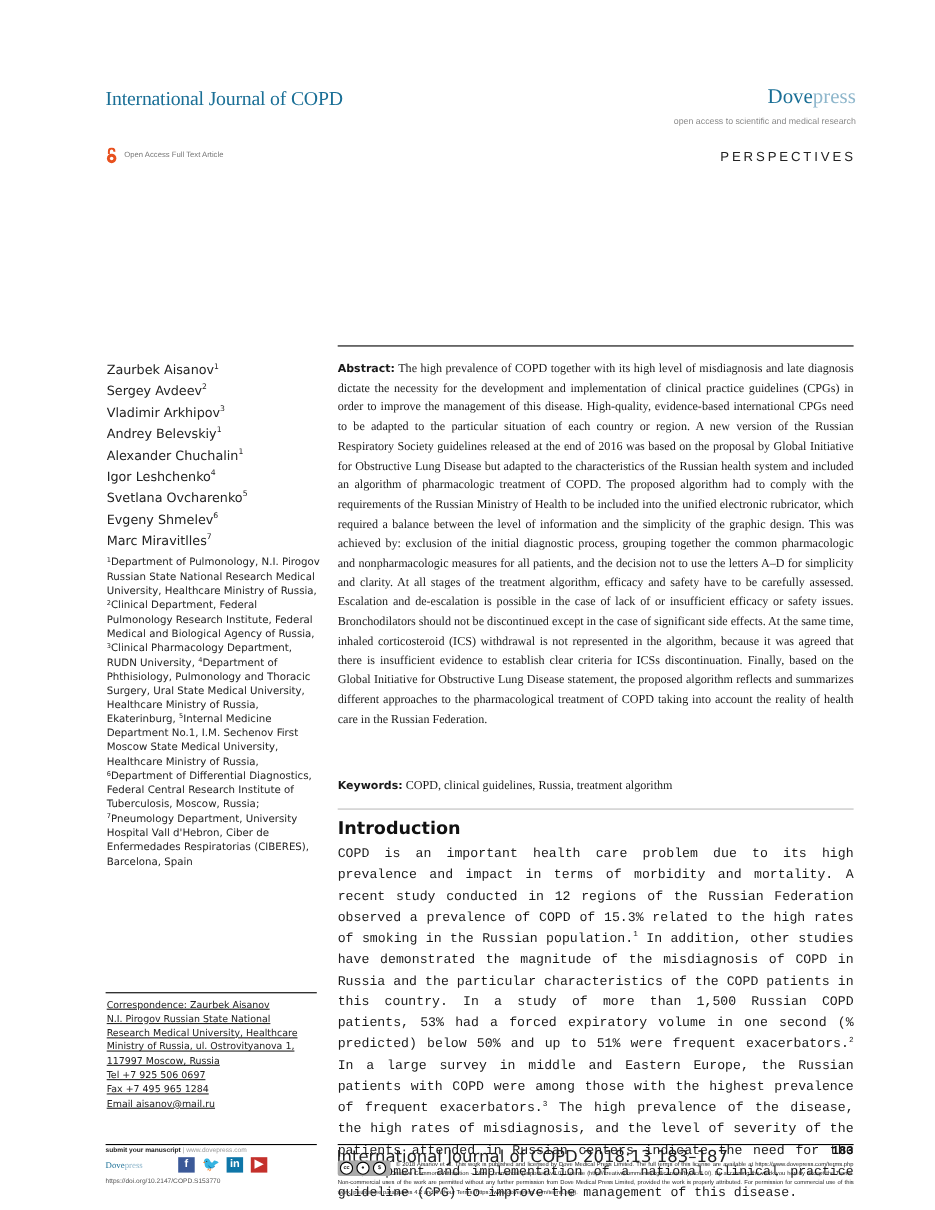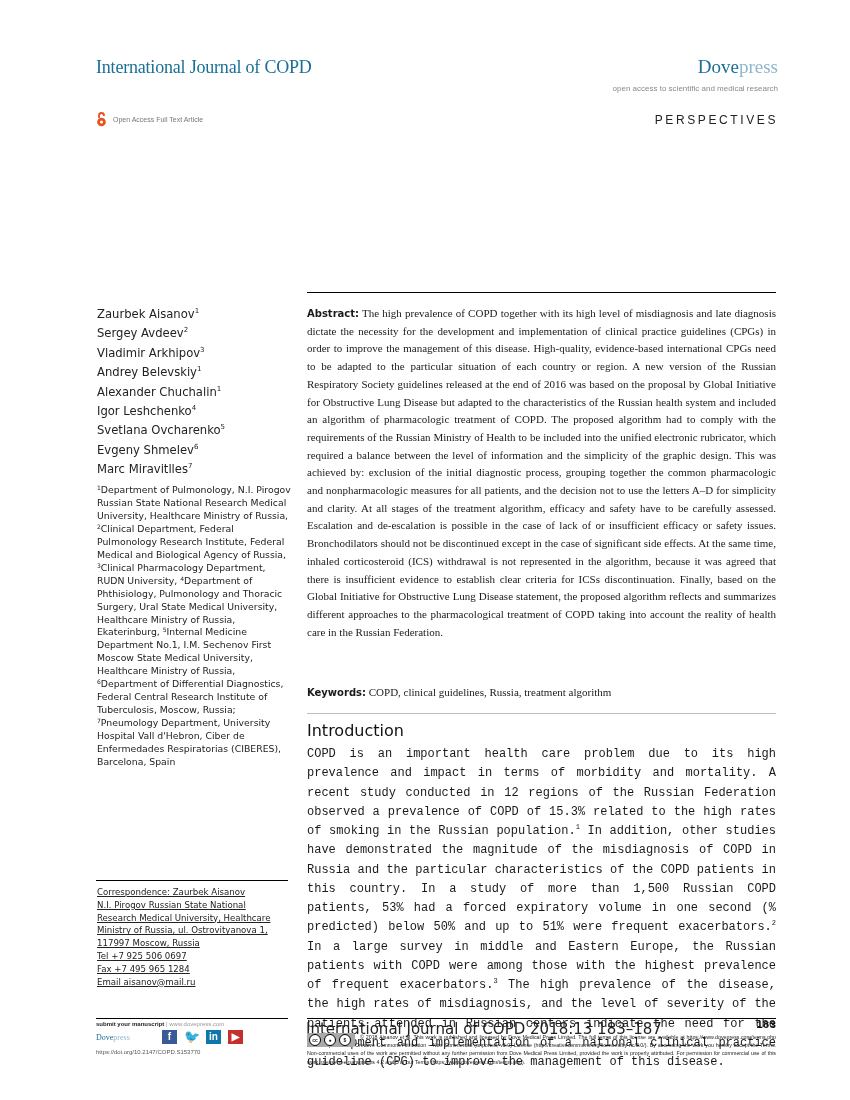--- a/index.html
+++ b/index.html
@@ -1,17 +1,17 @@
 <!DOCTYPE html>
 <html><head>
 <meta charset="utf-8">
 <style>
   html, body { margin: 0; padding: 0; background: #ffffff; }
   body { width: 850px; height: 1100px; position: relative; overflow: hidden; color: #1a1a1a; }
-  .abs { position: absolute; }
+  .abs { position: absolute; margin-top: 22px; }
 
   .journal-name { left: 96px; top: 57px; font-family: "Liberation Serif", serif; font-size: 18px; color: #1a6f96; letter-spacing: -0.2px; }
   .publisher { right: 72px; top: 56px; font-family: "Liberation Serif", serif; font-size: 19px; }
   .publisher .dove { color: #1a6f96; }
   .publisher .press { color: #8fb7cc; }
   .tagline { right: 72px; top: 84px; font-family: "Liberation Sans", sans-serif; font-size: 8px; color: #8a8a8a; }
 
   .oa { left: 96px; top: 112px; display: flex; align-items: center; gap: 6px; font-family: "Liberation Sans", sans-serif; font-size: 7px; color: #777; }
   .oa-icon { width: 11px; height: 15px; }
   .section-label { right: 72px; top: 113px; font-family: "Liberation Sans", sans-serif; font-size: 12px; letter-spacing: 2.6px; color: #222; }
@@ -26,21 +26,21 @@
 
   .corr-rule { left: 96px; top: 880px; width: 192px; height: 1px; background: #000; }
   .corr { left: 97px; top: 886px; width: 200px; font-family: "DejaVu Sans", sans-serif; font-size: 8.6px; line-height: 12.8px; color: #222; text-decoration: underline; }
 
   .abs-rule { left: 307px; top: 292px; width: 469px; height: 1px; background: #000; }
   .abstract { left: 307px; top: 305px; width: 469px; font-family: "Liberation Serif", serif; font-size: 11px; line-height: 17.7px; text-align: justify; color: #1a1a1a; }
   .abstract b, .keywords b { font-family: "DejaVu Sans", sans-serif; font-size: 10px; font-weight: bold; text-align: center; }
   .keywords { left: 307px; top: 684px; width: 469px; font-family: "Liberation Serif", serif; font-size: 11px; line-height: 17.7px; }
   .kw-rule { left: 307px; top: 713px; width: 469px; height: 1px; background: #bdbdbd; }
 
-  .intro-head { left: 307px; top: 721px; font-family: "DejaVu Sans", sans-serif; font-weight: normal; font-size: 16px; color: #111; }
+  .intro-head { left: 307px; top: 721px; font-family: "DejaVu Sans", sans-serif; font-weight: bold; font-size: 16px; color: #111; }
   .intro { left: 307px; top: 745px; width: 469px; font-family: Liberation Mono, monospace; font-size: 12px; line-height: 19.25px; text-align: justify; color: #1a1a1a; }
   .intro sup { font-size: 7px; vertical-align: 5px; line-height: 0; }
 
   .foot-rule-left { left: 96px; top: 1018px; width: 192px; height: 1px; background: #000; }
   .submit { left: 96px; top: 1021px; font-family: "Liberation Sans", sans-serif; font-size: 6px; color: #222; }
   .submit b { font-weight: bold; }
   .submit .url { color: #999; }
   .foot-dove { left: 96px; top: 1033px; font-family: "Liberation Serif", serif; font-size: 8px; }
   .foot-dove .dove { color: #1a6f96; }
   .foot-dove .press { color: #8fb7cc; }

